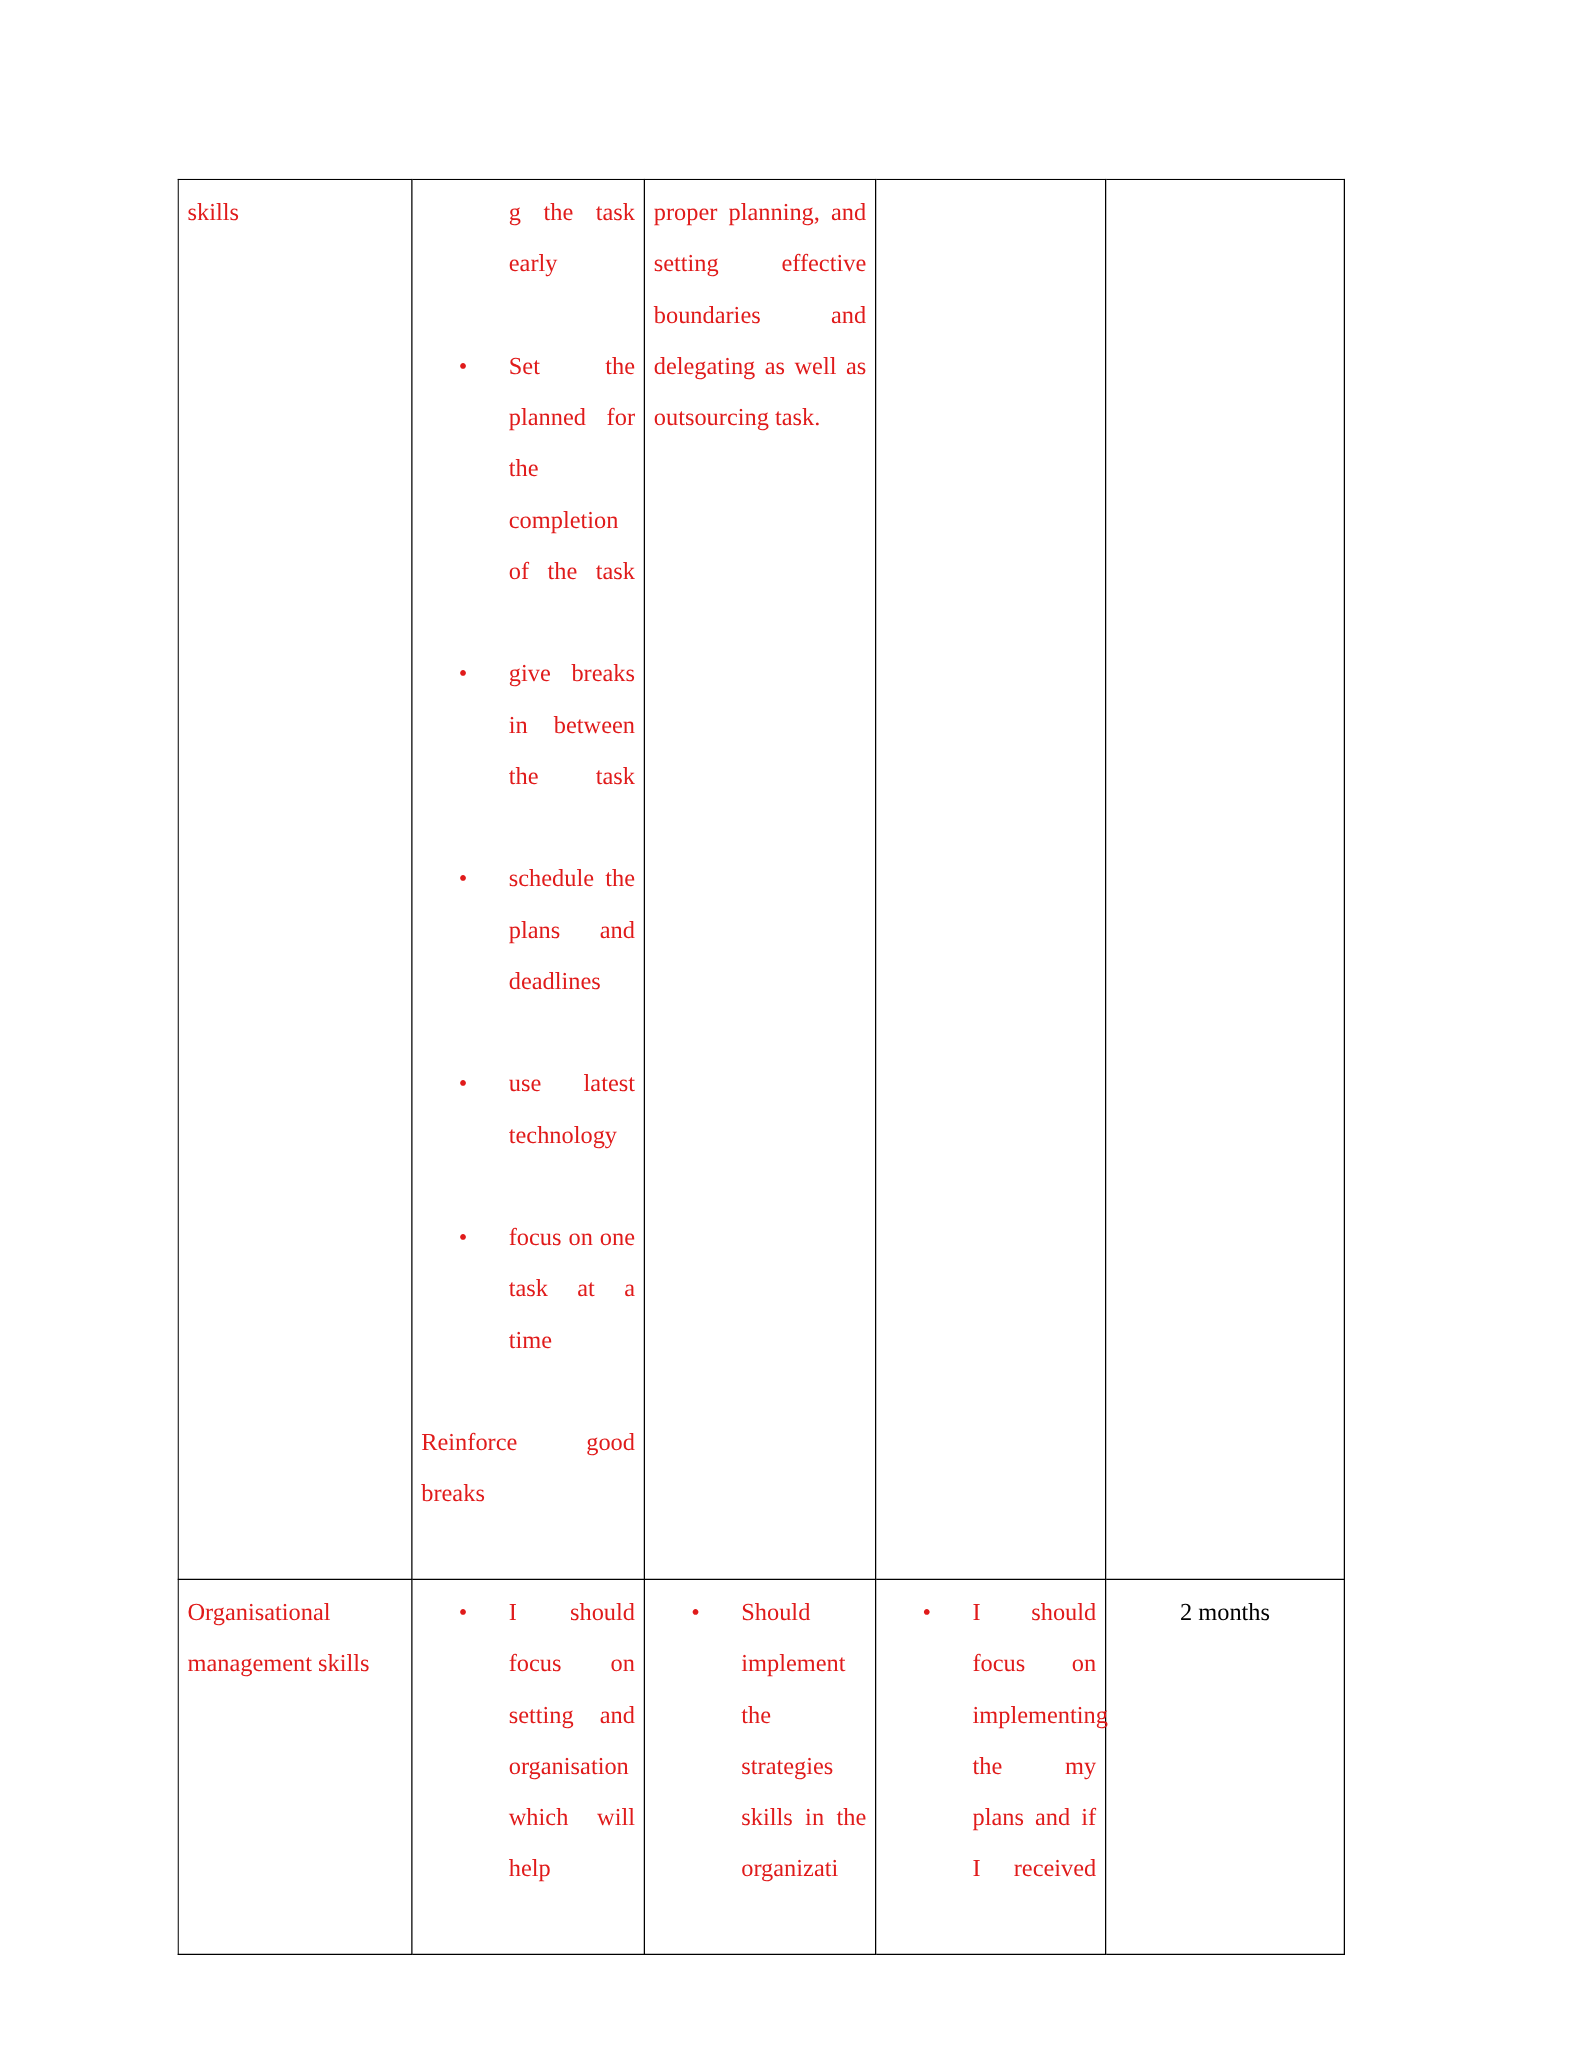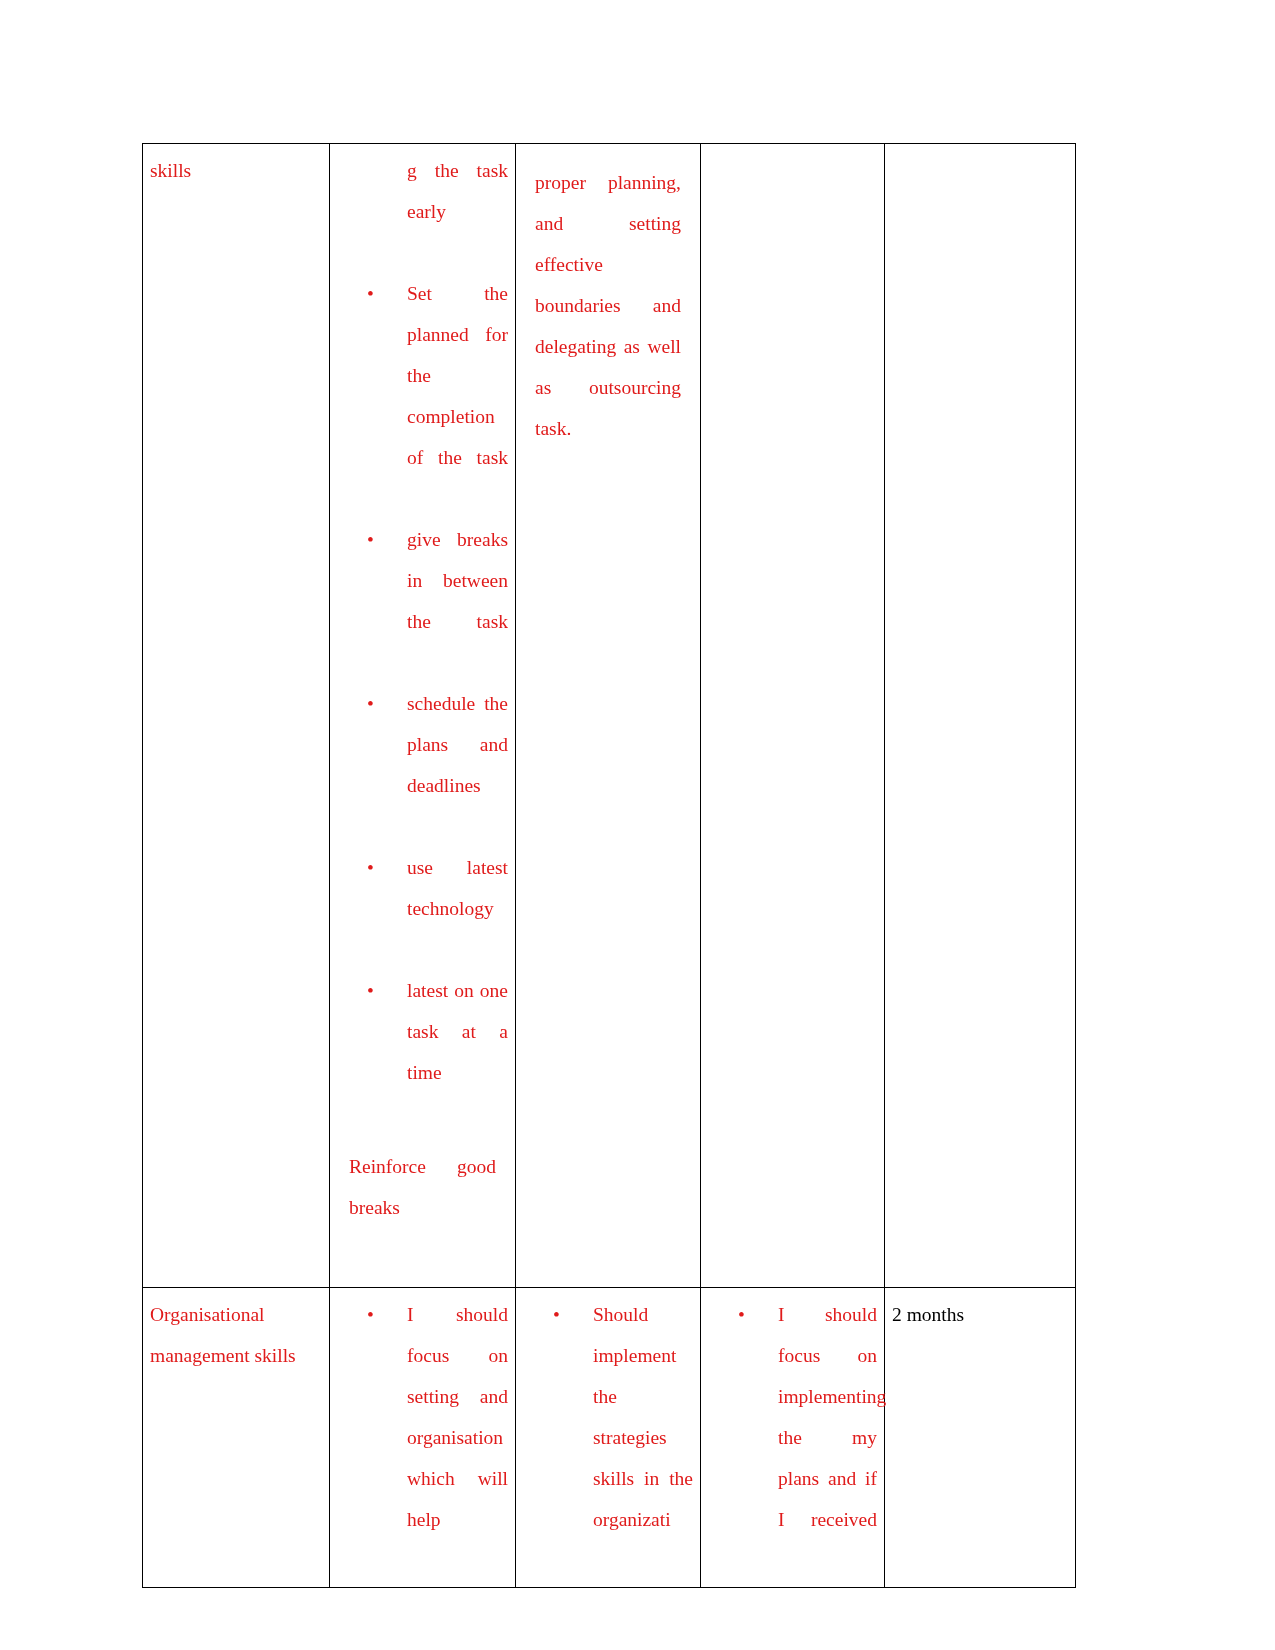--- a/index.html
+++ b/index.html
@@ -52,26 +52,26 @@
     padding: 6px 7px 6px 7px;
     font-size: 19.5px;
     line-height: 41px;
     color: #E01B1B;
     text-align: justify;
     text-justify: inter-word;
   }
 
   .cell-inner.plain-black {
     color: #000000;
-    text-align: left;
+    text-align: center;
   }
 
   
   .para {
-    margin: 12px;
+    margin: 0;
     text-align: justify;
     text-justify: inter-word;
   }
 
   
   ul.blist {
     list-style: none;
     margin: 0;
     padding: 0;
   }
@@ -121,21 +121,21 @@
       </td>
 
       <td class="col-b">
         <div class="cell-inner">
           <ul class="blist">
             <li class="nobullet stretch">g the task early</li>
             <li class="stretch">Set the planned for the completion of the task</li>
             <li class="stretch">give breaks in between the task</li>
             <li class="stretch">schedule the plans and deadlines</li>
             <li class="stretch">use latest technology</li>
-            <li class="stretch">latest on one task at a time</li>
+            <li class="stretch">focus on one task at a time</li>
           </ul>
           <p class="para stretch">Reinforce good breaks</p>
         </div>
       </td>
 
       <td class="col-c">
         <div class="cell-inner">
           <p class="para">proper planning, and setting effective boundaries and delegating as well as outsourcing task.</p>
         </div>
       </td>

